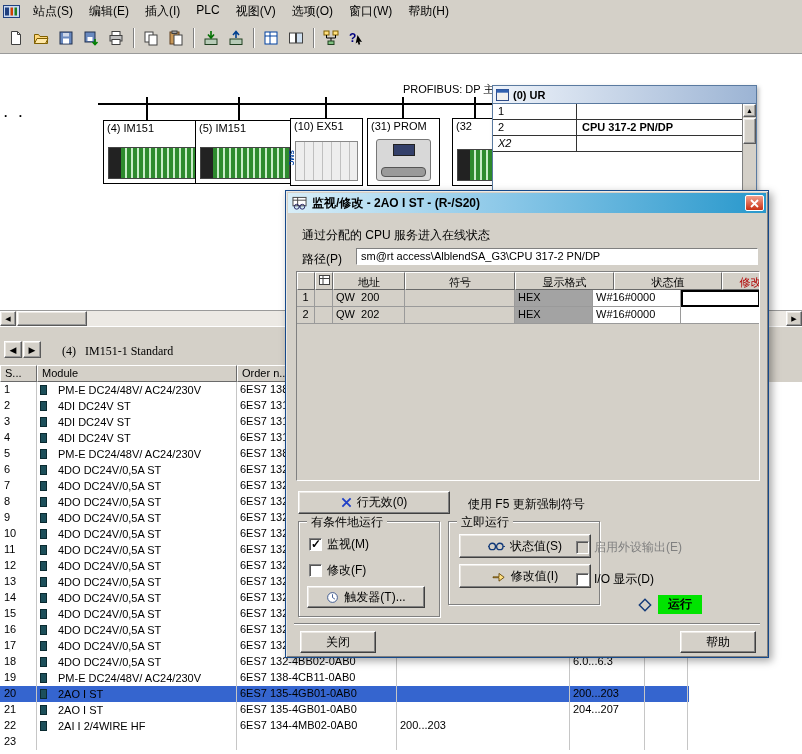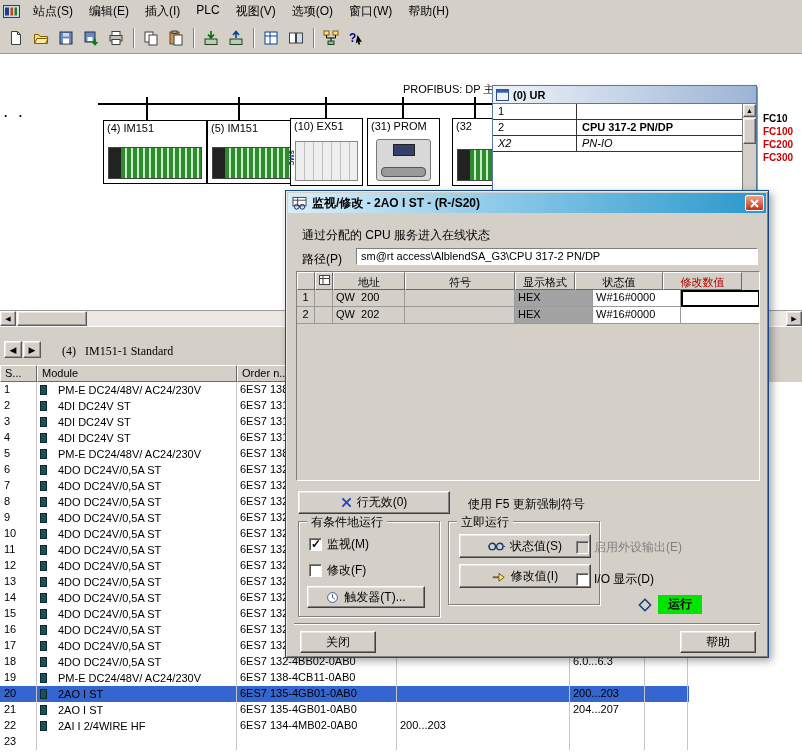--- a/index.html
+++ b/index.html
@@ -243,21 +243,21 @@
     <span class="busdrop" style="left:146px"></span>
     <span class="busdrop" style="left:238px"></span>
     <span class="busdrop" style="left:325px"></span>
     <span class="busdrop" style="left:402px"></span>
     <span class="busdrop" style="left:474px"></span>
 
     <div class="hwmod" style="left:103px;top:66px;width:104px;height:64px">
       <div class="mlabel">(4) IM151</div>
       <div class="g-im151"></div>
     </div>
-    <div class="hwmod" style="left:207px;top:66px;width:100px;height:64px">
+    <div class="hwmod" style="left:195px;top:66px;width:100px;height:64px">
       <div class="mlabel">(5) IM151</div>
       <div class="g-im151"></div>
     </div>
     <div class="hwmod" style="left:290px;top:64px;width:73px;height:68px">
       <div class="mlabel">(10) EX51</div>
       <div class="g-ex51">
           <span class="smc">SMC</span>
         </div>
     </div>
     <div class="hwmod" style="left:367px;top:64px;width:73px;height:68px">
@@ -288,36 +288,28 @@
           </div>
 
           <div class="urrow bold">
             <span class="urslot">2</span>
             <span class="urname">CPU 317-2 PN/DP</span>
           </div>
 
 
           <div class="urrow italic">
             <span class="urslot">X2</span>
-            <span class="urname">PN-IO</span>
           </div>
         </div>
       <div id="urscroll">
         <div class="sarrow raised">▲</div>
         <div id="urthumb" class="raised"></div>
       </div>
     </div>
 
-    <div id="fcstrip">
-
-    <div class="fcitem"><span>FC10</span></div>
-        <div class="fcitem red"><span>FC100</span></div>
-        <div class="fcitem red"><span>FC200</span></div>
-        <div class="fcitem red"><span>FC300</span></div>
-      </div>
 
     <div id="hscroll">
       <div class="sbtn raised" style="left:0">◀</div>
       <div id="hthumb" class="raised"></div>
       <div class="sbtn raised" style="right:0">▶</div>
     </div>
 
     <div id="station">
       <div class="navbtn raised" style="left:4px">◀</div>
       <div class="navbtn raised" style="left:23px">▶</div>
@@ -568,22 +560,22 @@
 
     <div id="vat">
       <div id="vathead">
         <div class="vh" style="width:18px"></div>
         <div class="vh" style="width:18px"><svg width="11" height="10" viewBox="0 0 11 10">
               <rect x="0.5" y="0.5" width="10" height="9" fill="#fff" stroke="#404040"></rect>
               <path d="M0.5 3.5h10M4 0.5v9" stroke="#404040"></path>
             </svg></div>
         <div class="vh" style="width:72px">地址</div>
         <div class="vh" style="width:110px">符号</div>
-        <div class="vh" style="width:60px">显示格式</div>
-        <div class="vh" style="width:88px">状态值</div>
+        <div class="vh" style="width:99px">显示格式</div>
+        <div class="vh" style="width:108px">状态值</div>
         <div class="vh red" style="width:79px">修改数值</div>
       </div>
       <div>
 
           <div class="vrow">
             <div class="v-num">1</div>
             <div class="v-ico"></div>
             <div class="v-addr">QW  200</div>
             <div class="v-sym"></div>
             <div class="v-fmt">HEX</div>

